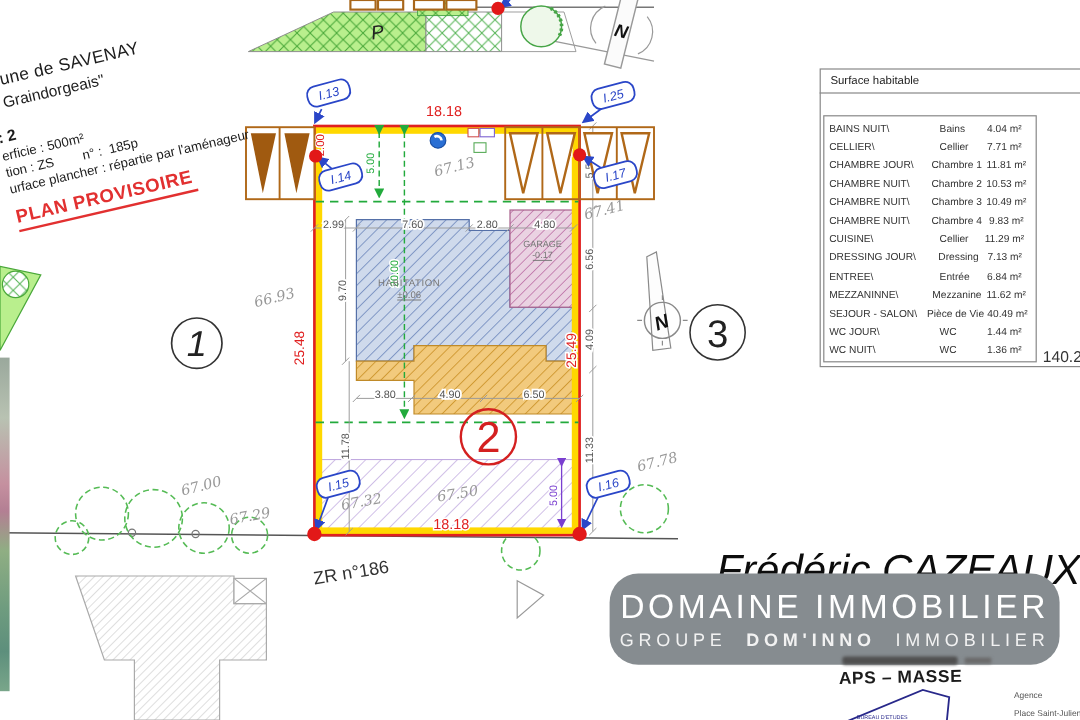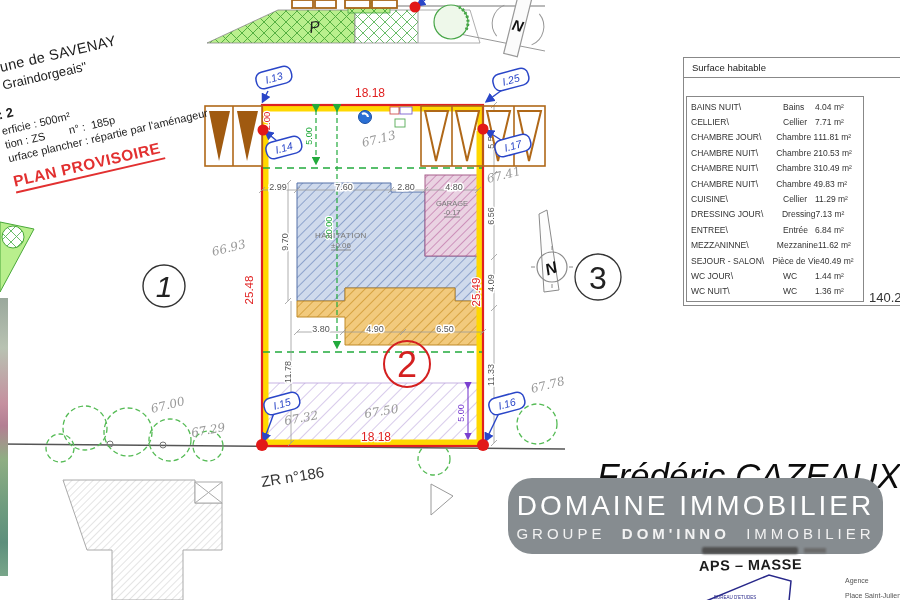--- a/index.html
+++ b/index.html
@@ -27,21 +27,21 @@
   
   .area-table{position:absolute;left:683px;top:57px;width:240px;height:250px;}
   .at-outer{position:absolute;left:0;top:0;width:239px;height:247px;border:1px solid #888;background:#fff;}
   .at-title{position:absolute;left:9px;top:5px;font-size:9.5px;color:#222;}
   .at-hline{position:absolute;left:0;top:20px;width:239px;border-top:1px solid #888;}
   .at-inner{position:absolute;left:3px;top:39px;width:178px;height:206px;border:1px solid #888;
     display:flex;flex-direction:column;justify-content:space-around;padding:2px 0;box-sizing:border-box;}
   .trow{flex:1;display:flex;align-items:center;font-size:8.5px;color:#333;padding:0 4px;}
   .tcode{width:92px;white-space:nowrap;overflow:hidden;}
   .tname{flex:1;white-space:nowrap;}
-  .tarea{width:44px;text-align:left;white-space:nowrap;}
+  .tarea{width:44px;text-align:center;white-space:nowrap;}
   .at-total{position:absolute;left:186px;top:233px;font-size:13px;color:#333;}
 
   
   .signature{position:absolute;left:597px;top:416px;font-size:35px;font-style:italic;
     color:#0c0c0c;white-space:nowrap;margin-top:40px;}
   .banner{position:absolute;left:508px;top:478px;width:375px;height:76px;background:#868c90;
     border-radius:24px;display:flex;flex-direction:column;align-items:center;justify-content:center;gap:3px;}
   .banner-main{font-size:28px;color:#fff;letter-spacing:3px;white-space:nowrap;}
   .banner-sub{font-size:15px;color:#f2f2f2;letter-spacing:4px;white-space:nowrap;}
   .banner-sub .bold{font-weight:bold;}

